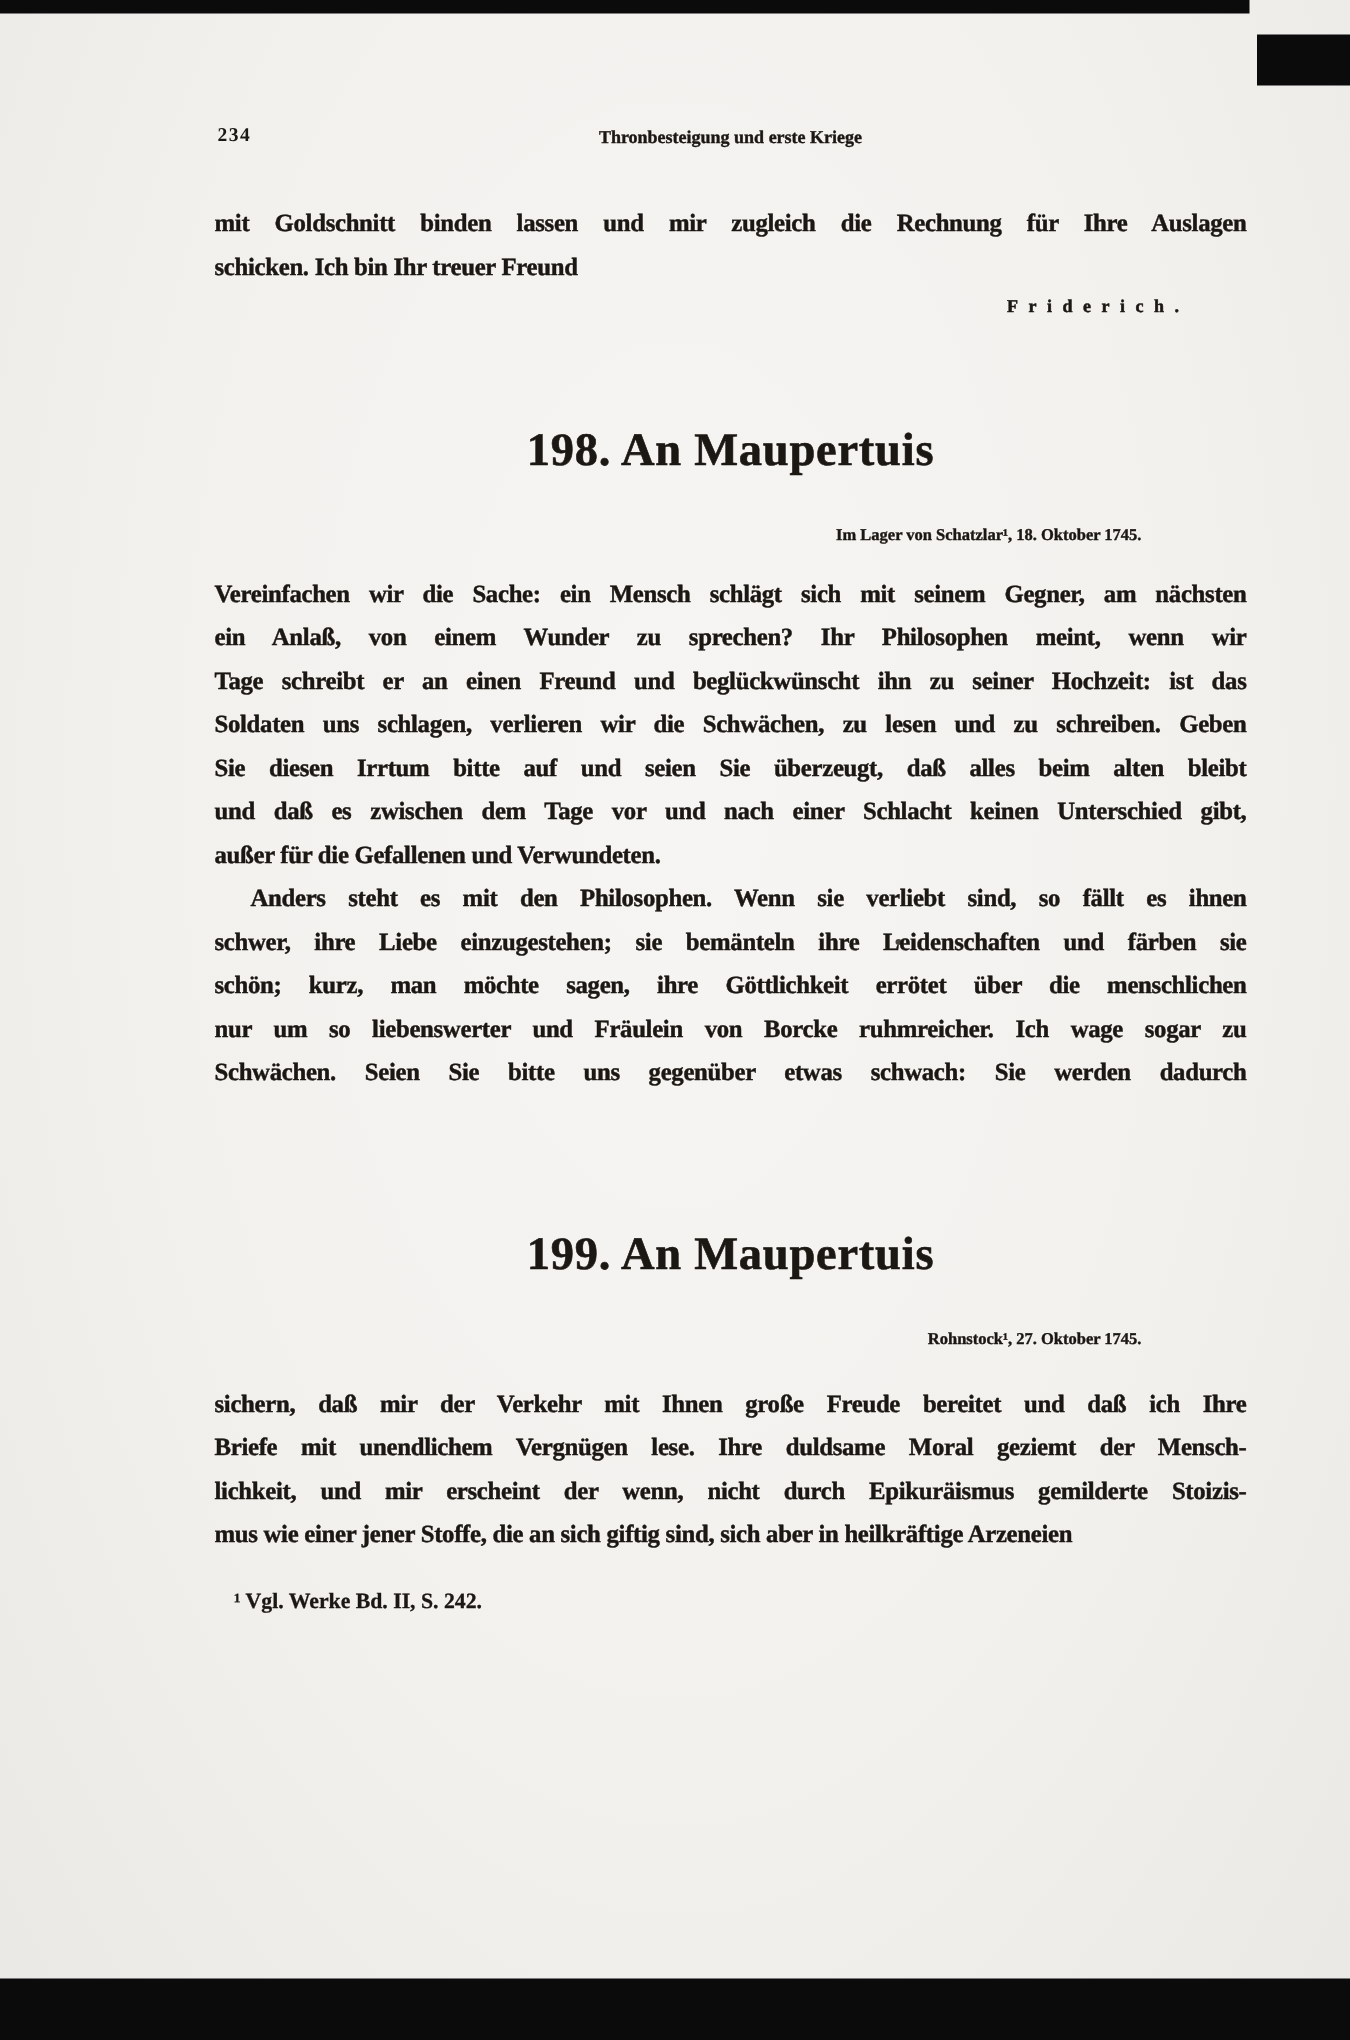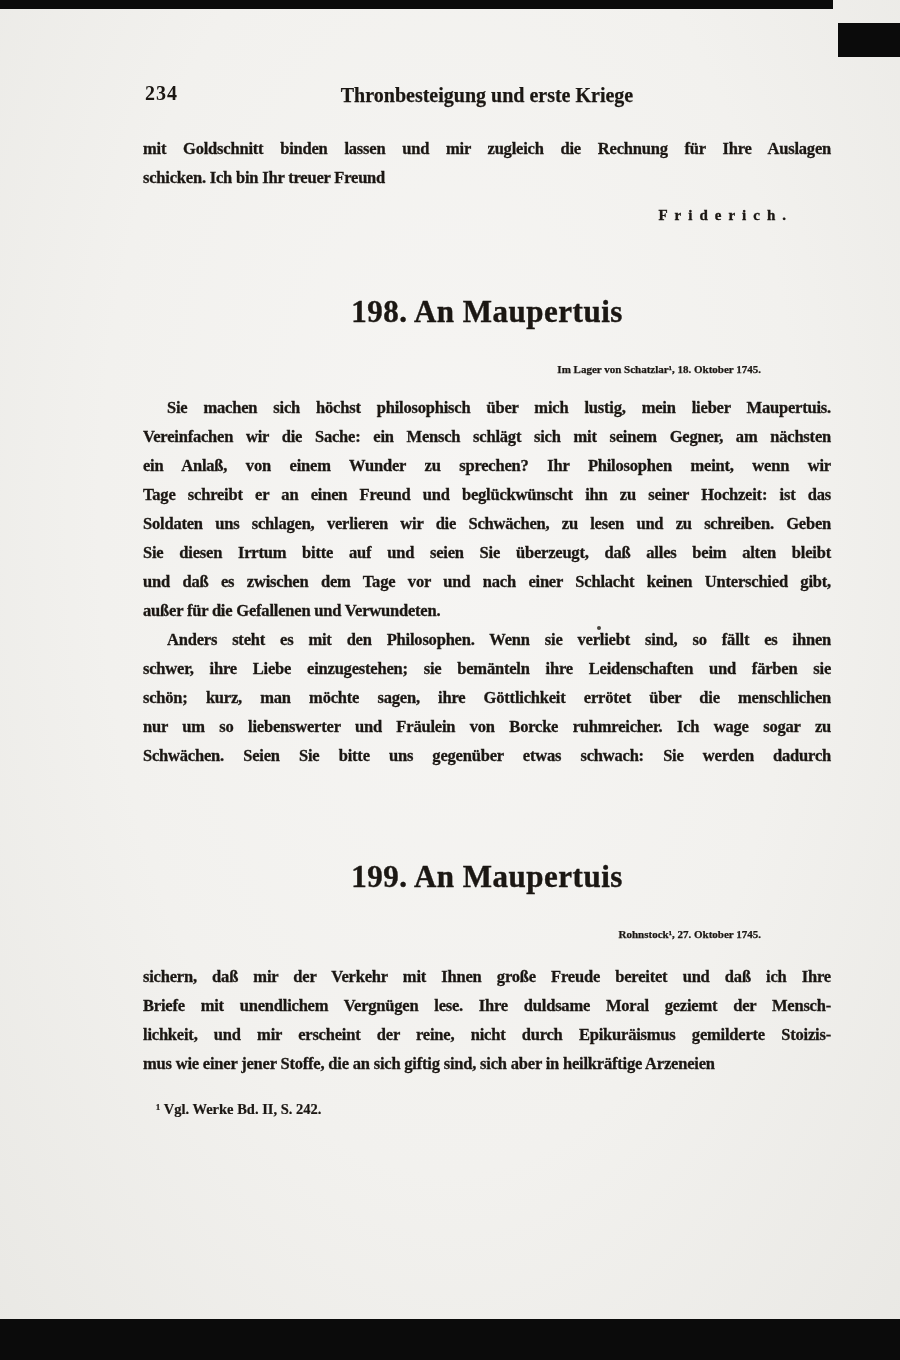--- a/index.html
+++ b/index.html
@@ -15,29 +15,29 @@
   .artifact{position:absolute;background:#0b0b0b;}
   .top-stripe{left:0;top:0;width:833px;height:9px;}
   .corner-block{left:838px;top:23px;width:62px;height:34px;}
   .bottom-band{left:0;top:1319px;width:900px;height:41px;}
   .speck{position:absolute;background:#4a463f;border-radius:50%;}
   .speck1{left:597px;top:626px;width:4px;height:4px;}
 
   .content{position:absolute;left:143px;top:0;width:688px;}
 
   .pagehead{position:relative;margin-top:82px;height:24px;font-weight:700;}
-  .pagenum{position:absolute;left:2px;top:0;font-size:20px;letter-spacing:1px;}
-  .runhead{position:absolute;left:0;right:0;top:2px;text-align:center;font-size:20px;-webkit-text-stroke:.25px currentColor;}
+  .pagenum{position:absolute;left:2px;top:0;font-size:13px;letter-spacing:1px;}
+  .runhead{position:absolute;left:0;right:0;top:2px;text-align:center;font-size:12px;-webkit-text-stroke:.25px currentColor;}
 
   .para{font-size:16.5px;line-height:29px;font-weight:700;letter-spacing:-.2px;-webkit-text-stroke:.3px currentColor;}
   .para .line{text-align:justify;text-align-last:justify;}
   .para .line.last{text-align-last:left;}
   .para .line.ind{text-indent:24px;}
   .para-intro{margin-top:28px;}
-  .signature{margin-top:15px;text-align:right;padding-right:38px;font-size:15px;font-weight:700;letter-spacing:7px;-webkit-text-stroke:.35px currentColor;}
+  .signature{margin-top:5px;text-align:right;padding-right:38px;font-size:12px;font-weight:700;letter-spacing:7px;-webkit-text-stroke:.35px currentColor;}
 
   .letterhead{margin:0;margin-top:70px;text-align:center;font-size:31px;font-weight:700;letter-spacing:.5px;-webkit-text-stroke:.4px currentColor;}
   .letterhead.second{margin-top:89px;}
   .dateline{margin-top:33px;text-align:right;padding-right:70px;font-size:11px;font-weight:700;-webkit-text-stroke:.25px currentColor;}
   .para-198a{margin-top:18px;}
   .para-198b{margin-top:0;}
   .para-199a{margin-top:22px;}
 
   .footnote{margin-top:23px;padding-left:13px;font-size:14.5px;font-weight:700;-webkit-text-stroke:.2px currentColor;}
 </style>
@@ -61,21 +61,20 @@
     <div class="para para-intro">
         <div class="line">mit Goldschnitt binden lassen und mir zugleich die Rechnung für Ihre Auslagen</div>
         <div class="line last">schicken.  Ich bin Ihr treuer Freund</div>
       </div>
 
     <div class="signature">Friderich.</div>
 
     <h2 class="letterhead">198. An Maupertuis</h2>
     <div class="dateline">Im Lager von Schatzlar¹, 18. Oktober 1745.</div>
     <div class="para para-198a indent">
-        <div class="line ind">Sie machen sich höchst philosophisch über mich lustig, mein lieber Maupertuis.</div>
         <div class="line">Vereinfachen wir die Sache: ein Mensch schlägt sich mit seinem Gegner, am nächsten</div>
         <div class="line">ein Anlaß, von einem Wunder zu sprechen?  Ihr Philosophen meint, wenn wir</div>
         <div class="line">Tage schreibt er an einen Freund und beglückwünscht ihn zu seiner Hochzeit: ist das</div>
         <div class="line">Soldaten uns schlagen, verlieren wir die Schwächen, zu lesen und zu schreiben. Geben</div>
         <div class="line">Sie diesen Irrtum bitte auf und seien Sie überzeugt, daß alles beim alten bleibt</div>
         <div class="line">und daß es zwischen dem Tage vor und nach einer Schlacht keinen Unterschied gibt,</div>
         <div class="line last">außer für die Gefallenen und Verwundeten.</div>
       </div>
     <div class="para para-198b indent">
         <div class="line ind">Anders steht es mit den Philosophen.  Wenn sie verliebt sind, so fällt es ihnen</div>
@@ -83,20 +82,20 @@
         <div class="line">schön; kurz, man möchte sagen, ihre Göttlichkeit errötet über die menschlichen</div>
         <div class="line">nur um so liebenswerter und Fräulein von Borcke ruhmreicher.  Ich wage sogar zu</div>
         <div class="line">Schwächen.  Seien Sie bitte uns gegenüber etwas schwach: Sie werden dadurch</div>
       </div>
 
     <h2 class="letterhead second">199. An Maupertuis</h2>
     <div class="dateline">Rohnstock¹, 27. Oktober 1745.</div>
     <div class="para para-199a indent">
         <div class="line">sichern, daß mir der Verkehr mit Ihnen große Freude bereitet und daß ich Ihre</div>
         <div class="line">Briefe mit unendlichem Vergnügen lese. Ihre duldsame Moral geziemt der Mensch-</div>
-        <div class="line">lichkeit, und mir erscheint der reine, nicht durch Epikuräismus gemilderte Stoizis-</div>
+        <div class="line">lichkeit, und mir erscheint der wenn, nicht durch Epikuräismus gemilderte Stoizis-</div>
         <div class="line last">mus wie einer jener Stoffe, die an sich giftig sind, sich aber in heilkräftige Arzeneien</div>
       </div>
 
     <div class="footnote">¹ Vgl. Werke Bd. II, S. 242.</div>
 
   </div>
 </div>
 
 </body></html>

